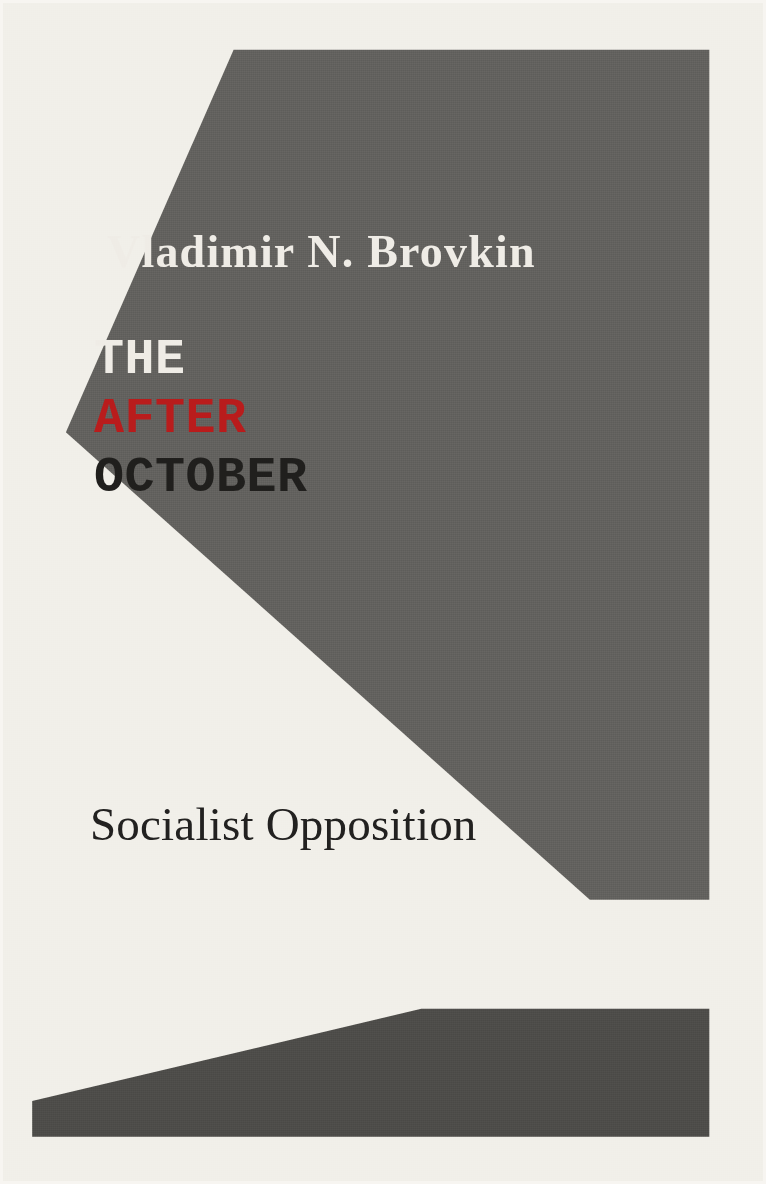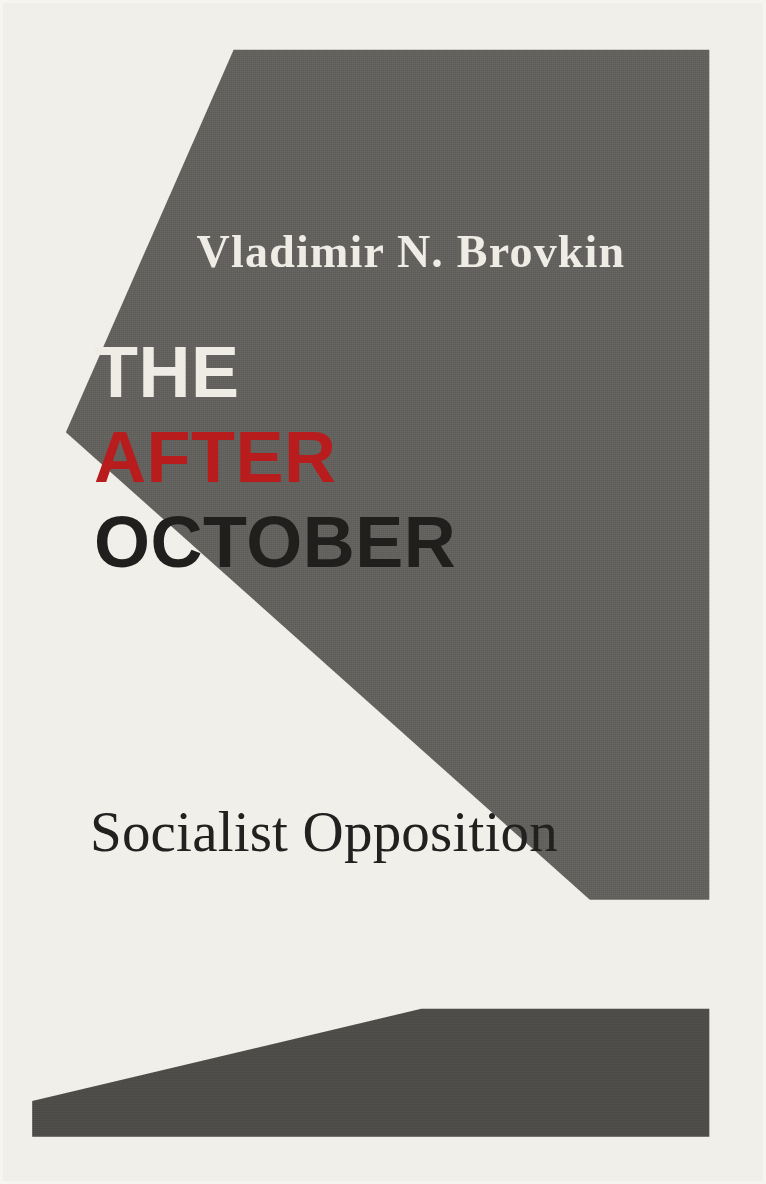--- a/index.html
+++ b/index.html
@@ -57,40 +57,39 @@
       repeating-linear-gradient(90deg, rgba(255,255,255,0.03) 0 1px, rgba(0,0,0,0.015) 1px 2px);
     pointer-events: none;
     mix-blend-mode: overlay;
   }
   .text-layer {
     position: absolute;
     inset: 0;
   }
   .author {
     position: absolute;
-    left: 101px;
+    left: 107px;
     top: 228px;
     width: 620px;
     font-family: "Liberation Serif", serif;
     font-weight: bold;
     font-size: 46px;
     letter-spacing: 1.2px;
     color: #efece6;
     line-height: 1.05;
     white-space: nowrap;
-    text-align: center;
   }
   .title {
     position: absolute;
     left: 94px;
     top: 330px;
     width: 640px;
-    font-family: Liberation Sans, sans-serif;
+    font-family: Liberation Mono, monospace;
     font-weight: bold;
-    font-size: 72px;
+    font-size: 50px;
     line-height: 1.18;
     letter-spacing: 0.5px;
   }
   .title-line {
     display: block;
     white-space: nowrap;
   }
   
   .title-line.l1 { color: #efece6; }
   .title-line.l2 {
@@ -100,21 +99,21 @@
     color: transparent;
   }
   .title-line.l3 { color: #b91c1c; }
   .title-line.l4 { color: #201f1d; }
   .subtitle {
     position: absolute;
     left: 90px;
     top: 790px;
     width: 640px;
     font-family: "Liberation Serif", serif;
-    font-size: 57px;
+    font-size: 47px;
     line-height: 1.48;
     color: #222120;
     letter-spacing: 0.2px;
   }
   .subtitle-line { display: block; white-space: nowrap; }
 </style>
 </head>
 <body>
 
 <div id="cover">

